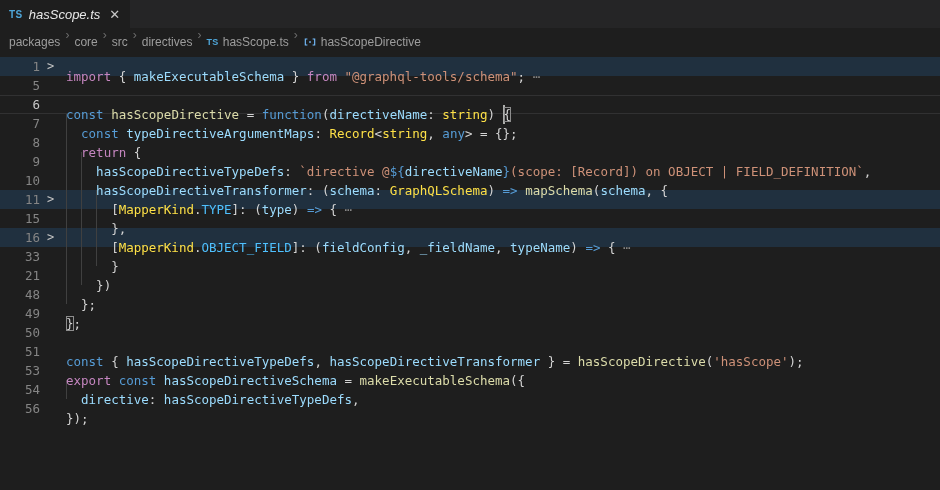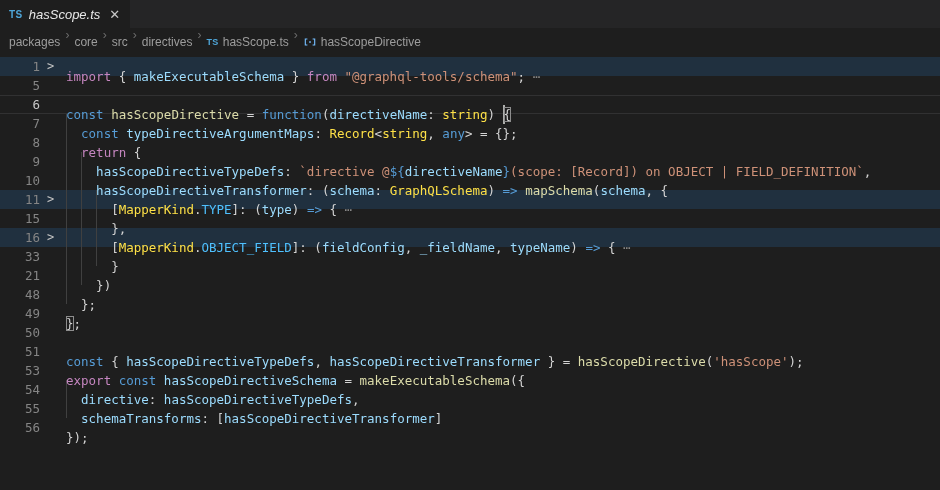--- a/index.html
+++ b/index.html
@@ -179,22 +179,17 @@
       <div class="code-row">
         <span class="line-number">53</span>
         <span class="code-text"><span class="t-kw1">export</span><span class="t-punct"> </span><span class="t-kw2">const</span><span class="t-punct"> </span><span class="t-var">hasScopeDirectiveSchema</span><span class="t-punct"> = </span><span class="t-fn">makeExecutableSchema</span><span class="t-punct">({</span></span>
       </div>
       <div class="code-row">
         <span class="line-number">54</span>
         <span class="guide" style="left: 66px;"></span>
         <span class="code-text"><span>  </span><span class="t-var">directive</span><span class="t-punct">: </span><span class="t-var">hasScopeDirectiveTypeDefs</span><span class="t-punct">,</span></span>
       </div>
       <div class="code-row">
-        <span class="line-number">55</span>
-        <span class="guide" style="left: 66px;"></span>
-        <span class="code-text"><span>  </span><span class="t-var">schemaTransforms</span><span class="t-punct">: [</span><span class="t-var">hasScopeDirectiveTransformer</span><span class="t-punct">]</span></span>
-      </div>
-      <div class="code-row">
         <span class="line-number">56</span>
         <span class="code-text"><span class="t-punct">});</span></span>
       </div>
     </div>
 </div>
 
 </body></html>

